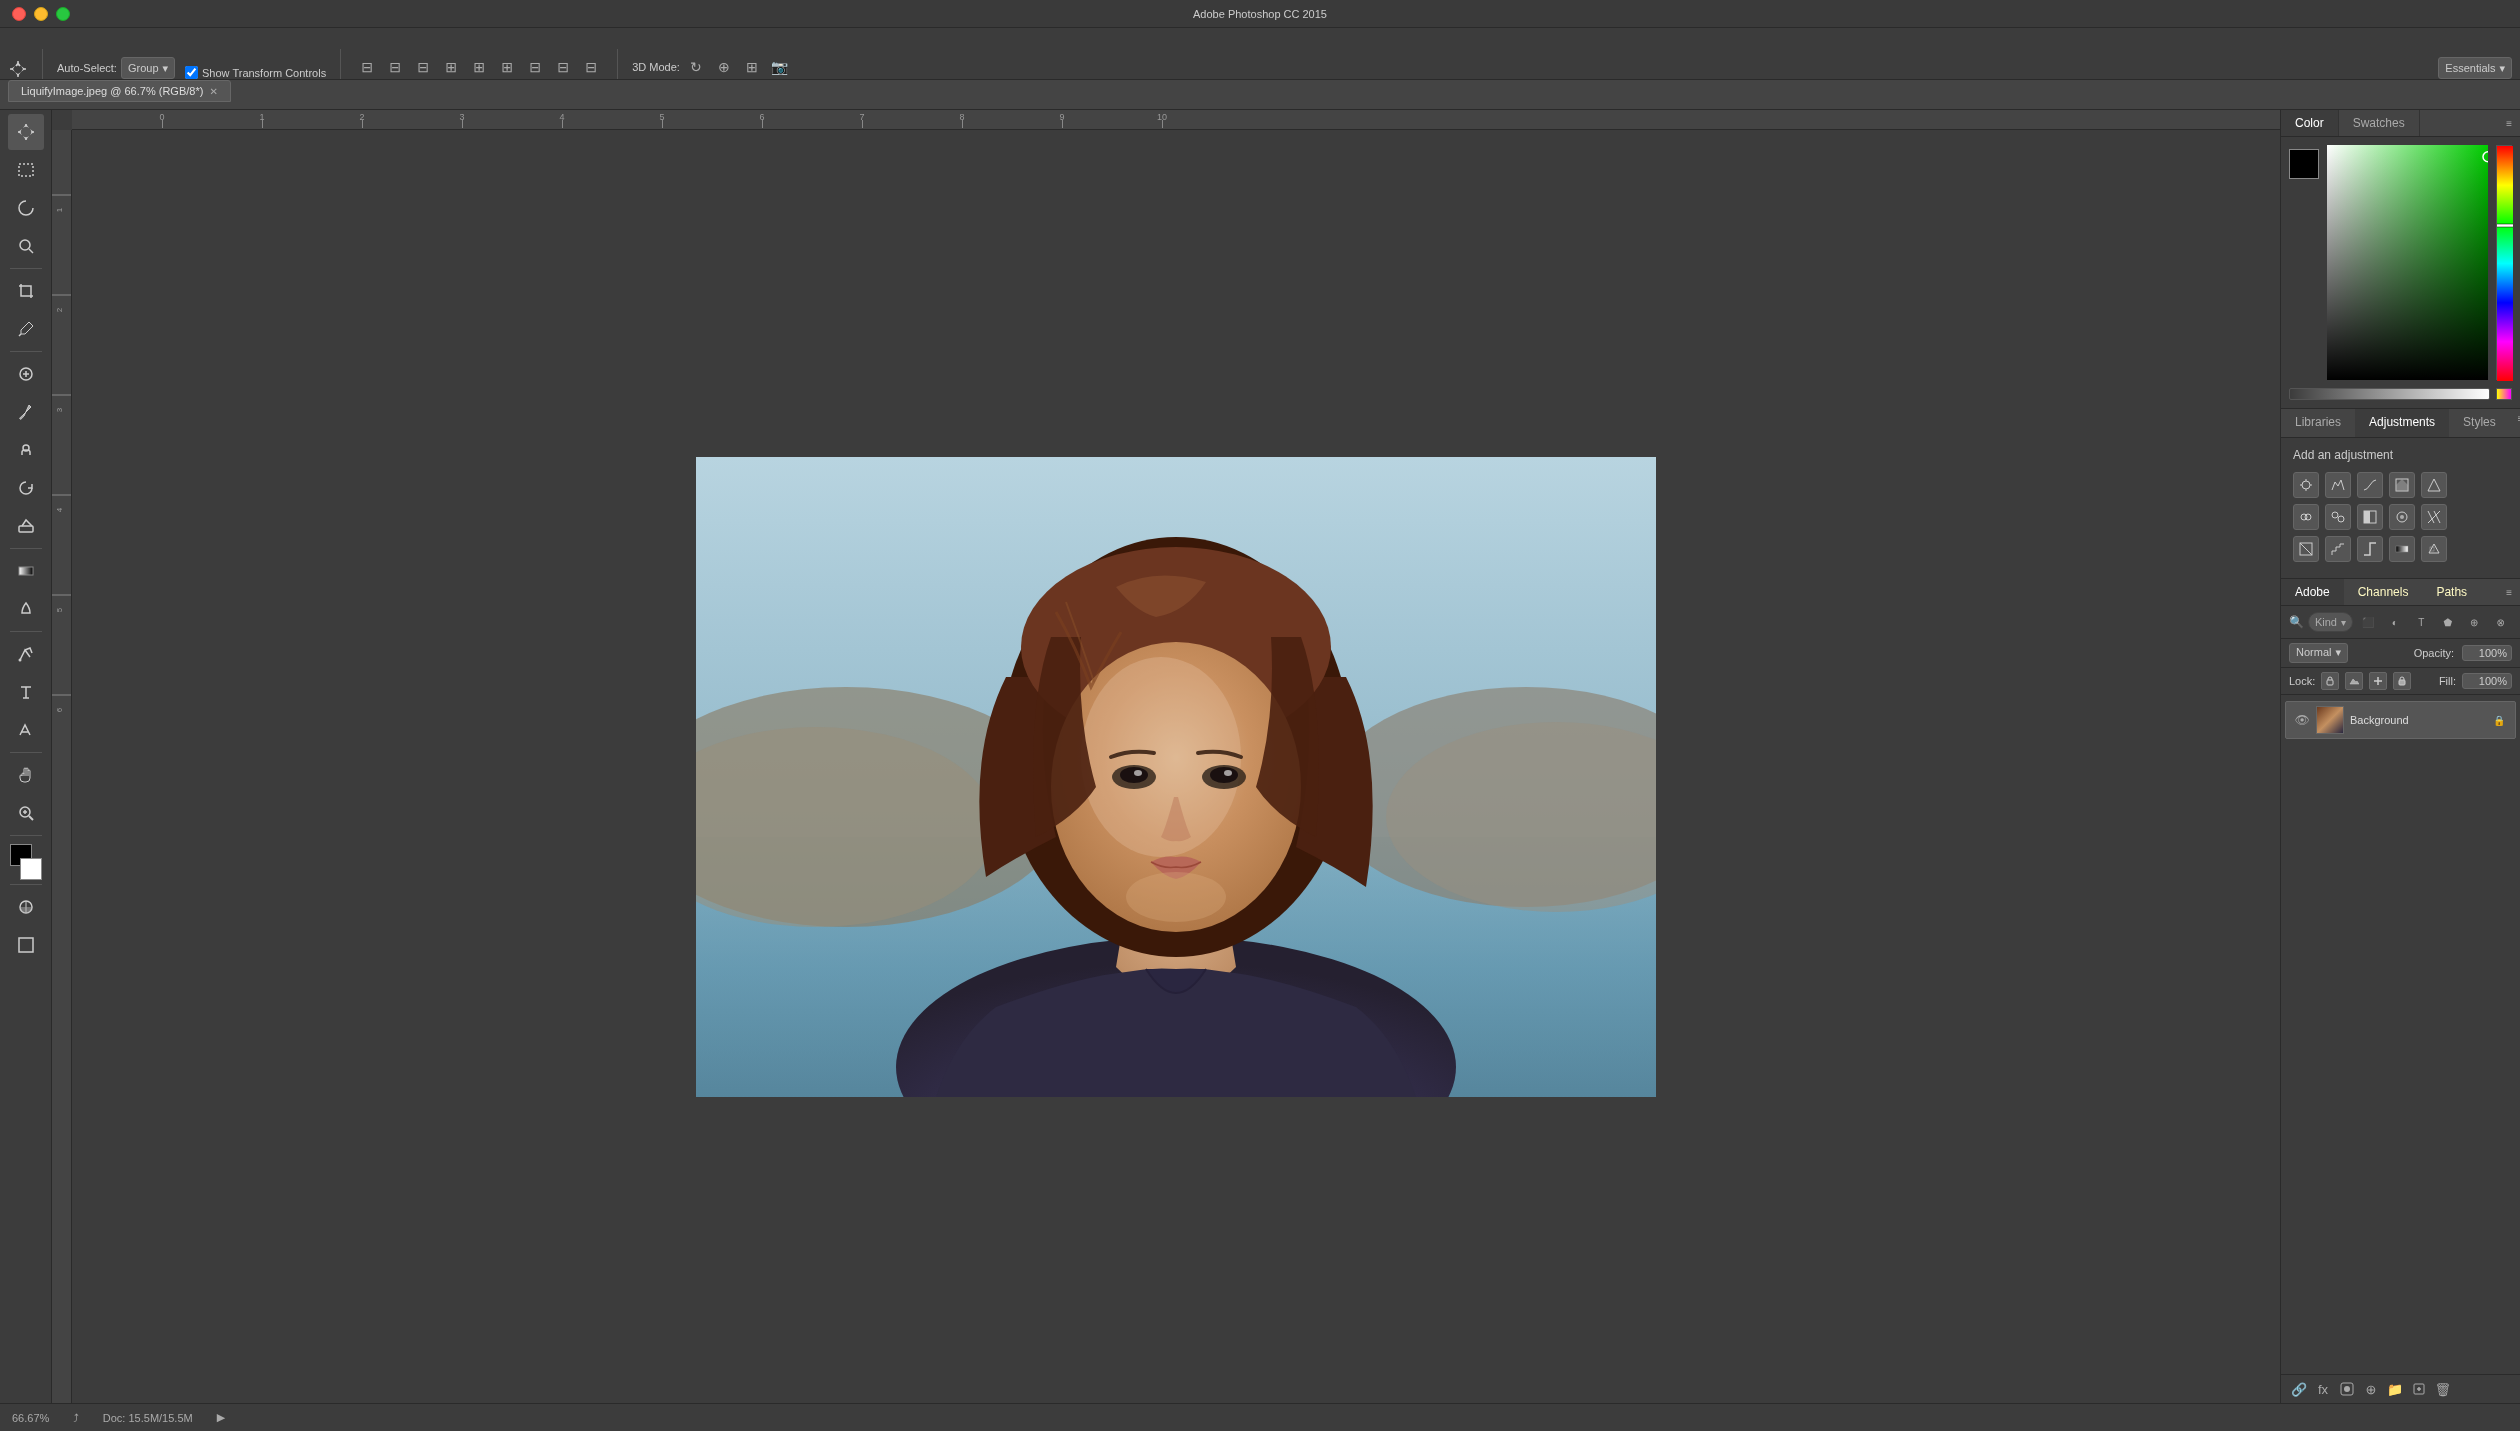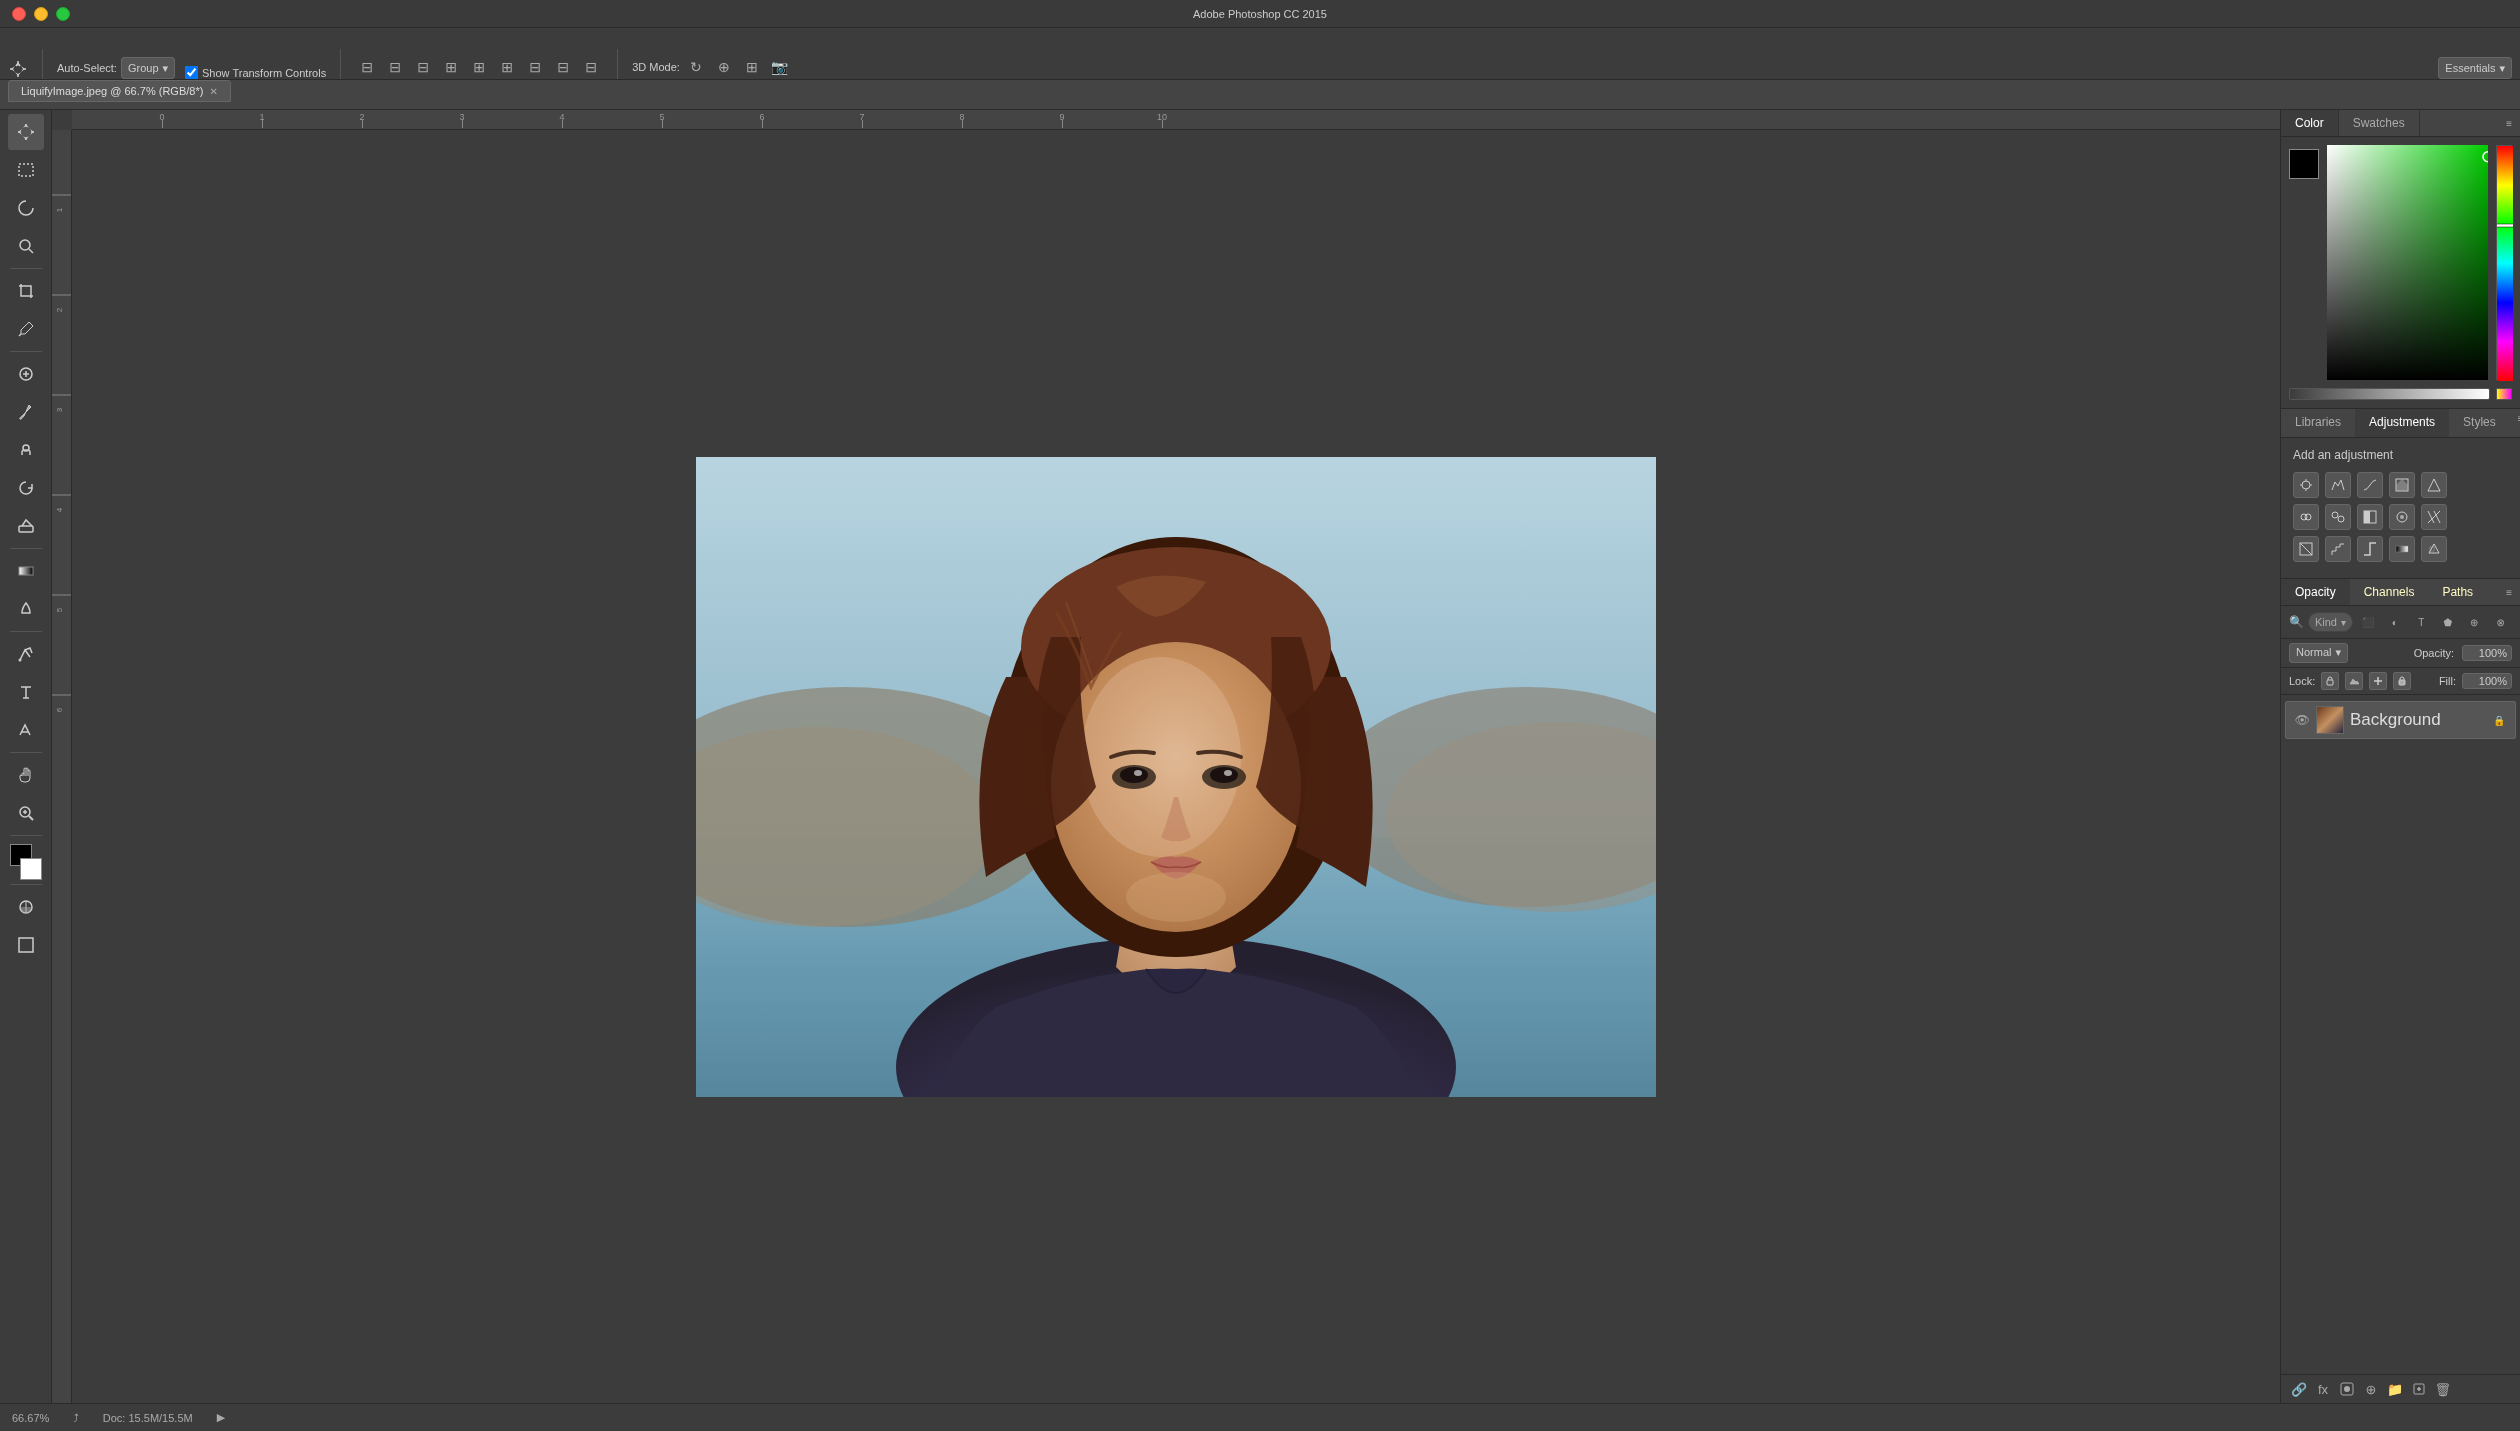--- a/index.html
+++ b/index.html
@@ -493,21 +493,21 @@
     .layer-thumb {
       width: 28px;
       height: 28px;
       background: #888;
       border: 1px solid #666;
       flex-shrink: 0;
       overflow: hidden;
     }
     .layer-name {
       flex: 1;
-      font-size: 17px;
+      font-size: 11px;
       color: #ddd;
     }
     .layer-lock {
       width: 14px;
       height: 14px;
       display: flex;
       align-items: center;
       justify-content: center;
       color: #aaa;
       font-size: 10px;
@@ -1094,21 +1094,21 @@
                 <path d="M7 2 L12 11 L2 11 Z" fill="none" stroke="#ccc" stroke-width="1"></path>
                 <rect x="3" y="5" width="4" height="4" fill="none" stroke="#aaa" stroke-width="0.5"></rect>
               </svg>
           </button>
         </div>
       </div>
     </div>
 
     <div id="layers-panel">
       <div id="layers-tabs">
-        <div class="layers-tab active">Opacity</div>
+        <div class="layers-tab active">Adobe</div>
         <div class="layers-tab">Channels</div>
         <div class="layers-tab">Paths</div>
         <div class="panel-expand-btn">≡</div>
       </div>
 
       <div id="layers-toolbar">
         <span style="color:#aaa;font-size:12px;">🔍</span>
         <div class="layers-search">
           <span style="color:#aaa;font-size:11px;">Kind</span>
           <span style="margin-left:auto;color:#aaa;font-size:10px;">▾</span>

